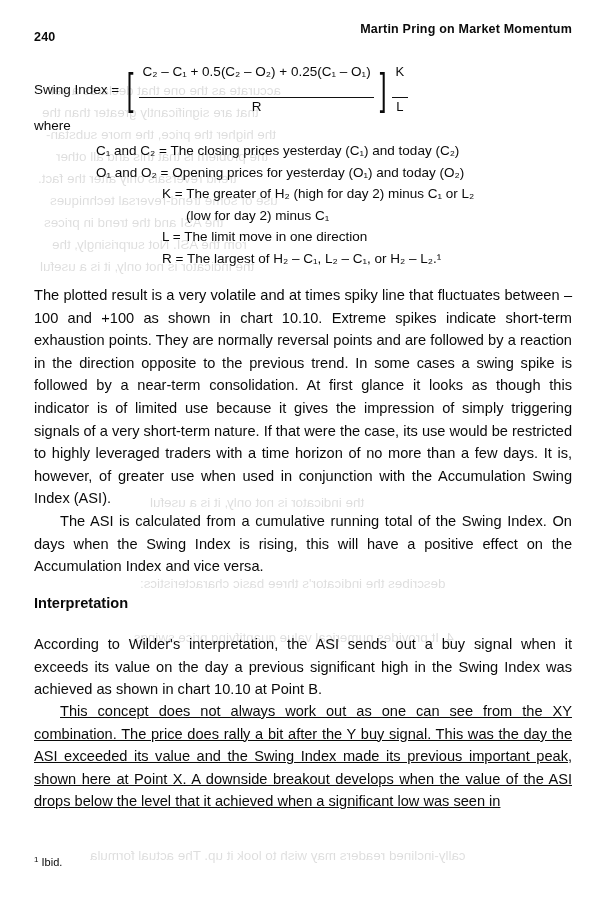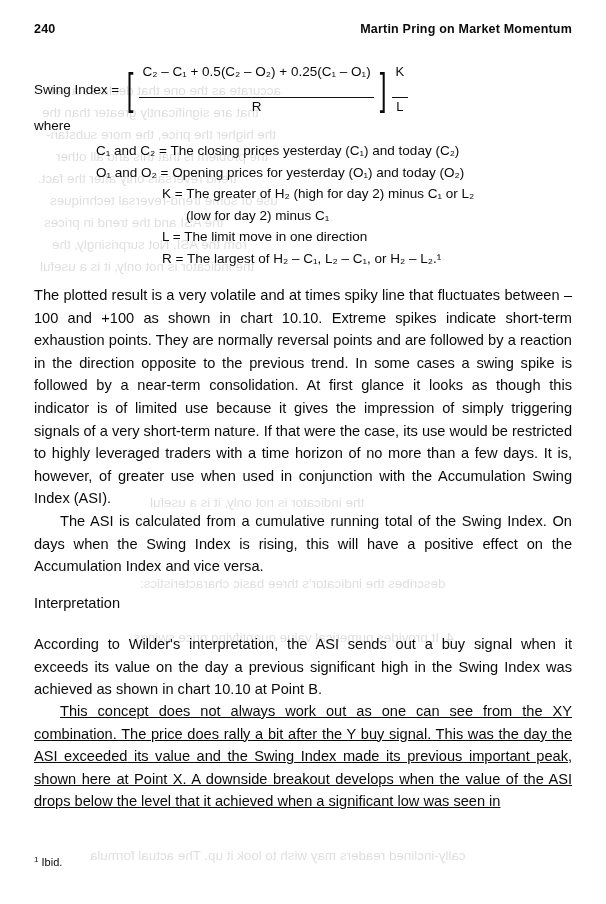--- a/index.html
+++ b/index.html
@@ -29,21 +29,21 @@
     left: 34px;
     right: 34px;
     height: 20px;
     font-size: 12.5px;
     font-weight: bold;
     letter-spacing: 0.2px;
   }
   .runhead .folio {
     position: absolute;
     left: 0;
-    top: 0;
+    top: 8px;
   }
   .runhead .title {
     position: absolute;
     right: 0;
     top: 0;
     font-weight: bold;
   }
   
   .formula-block {
     position: absolute;
@@ -138,21 +138,21 @@
   .body-text p.indent {
     text-indent: 26px;
   }
   #para1 { top: 284px; }
   #para2 { top: 510px; }
   .section-head {
     position: absolute;
     left: 34px;
     top: 595px;
     font-size: 14.6px;
-    font-weight: normal;
+    font-weight: bold;
   }
   #para3 { top: 633px; }
   #para4 { top: 700px; text-decoration: underline; }
   
   .footnote {
     position: absolute;
     left: 34px;
     top: 855px;
     font-size: 11px;
   }

